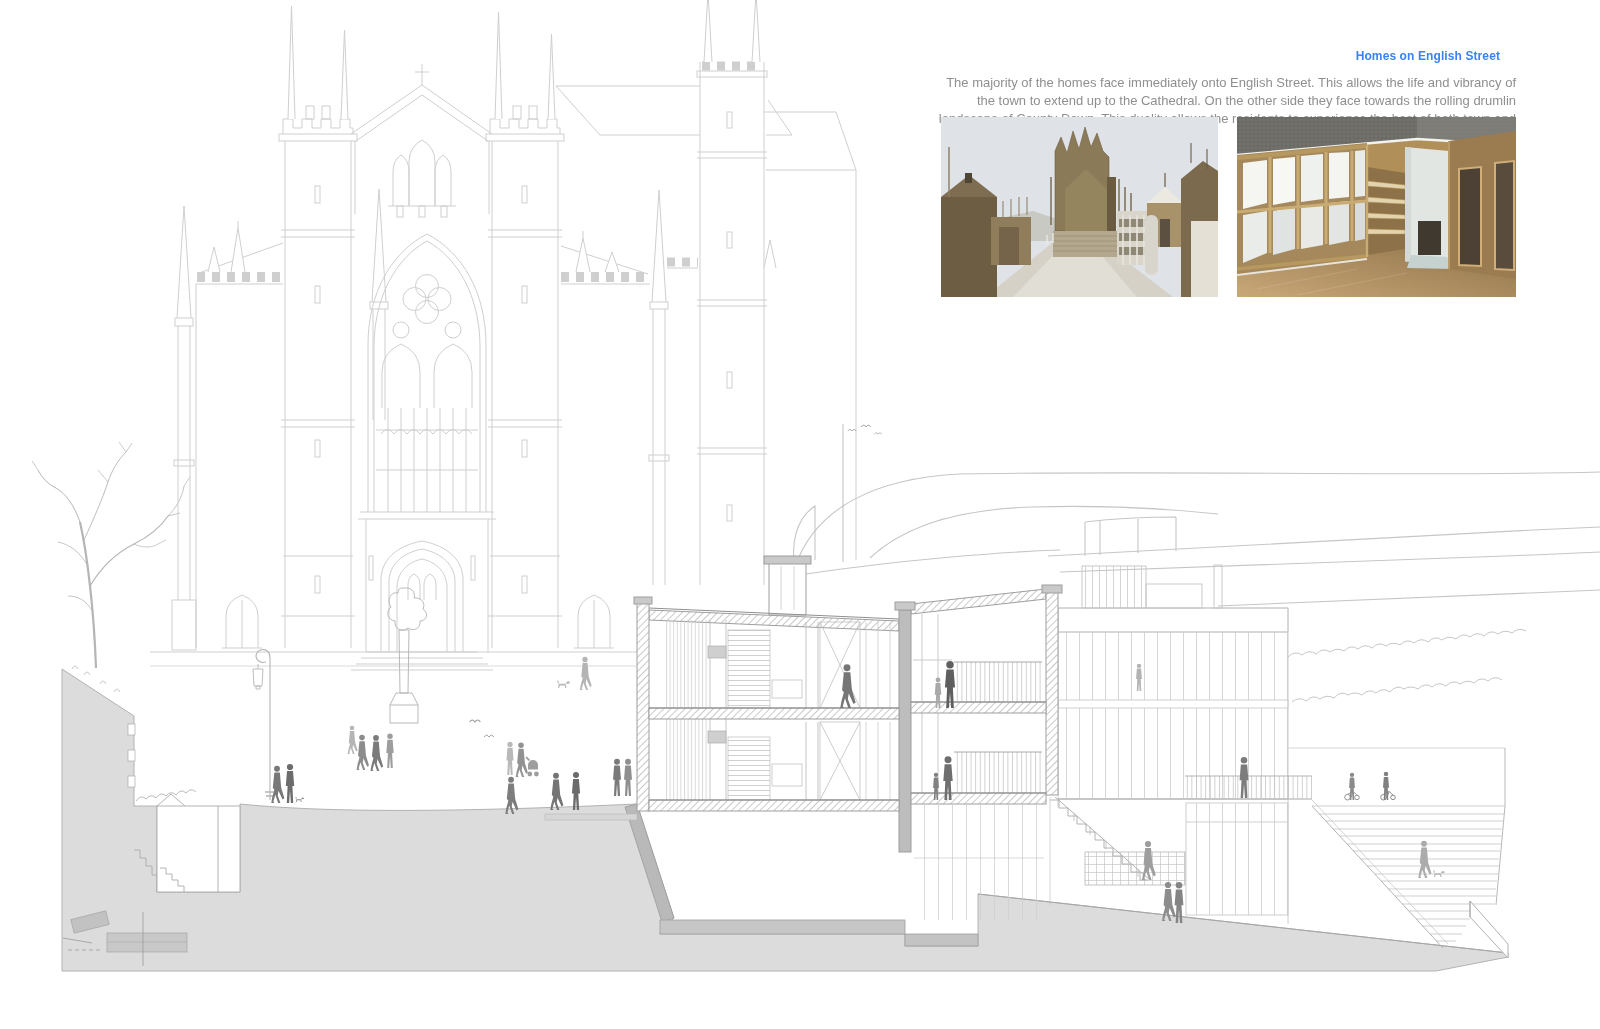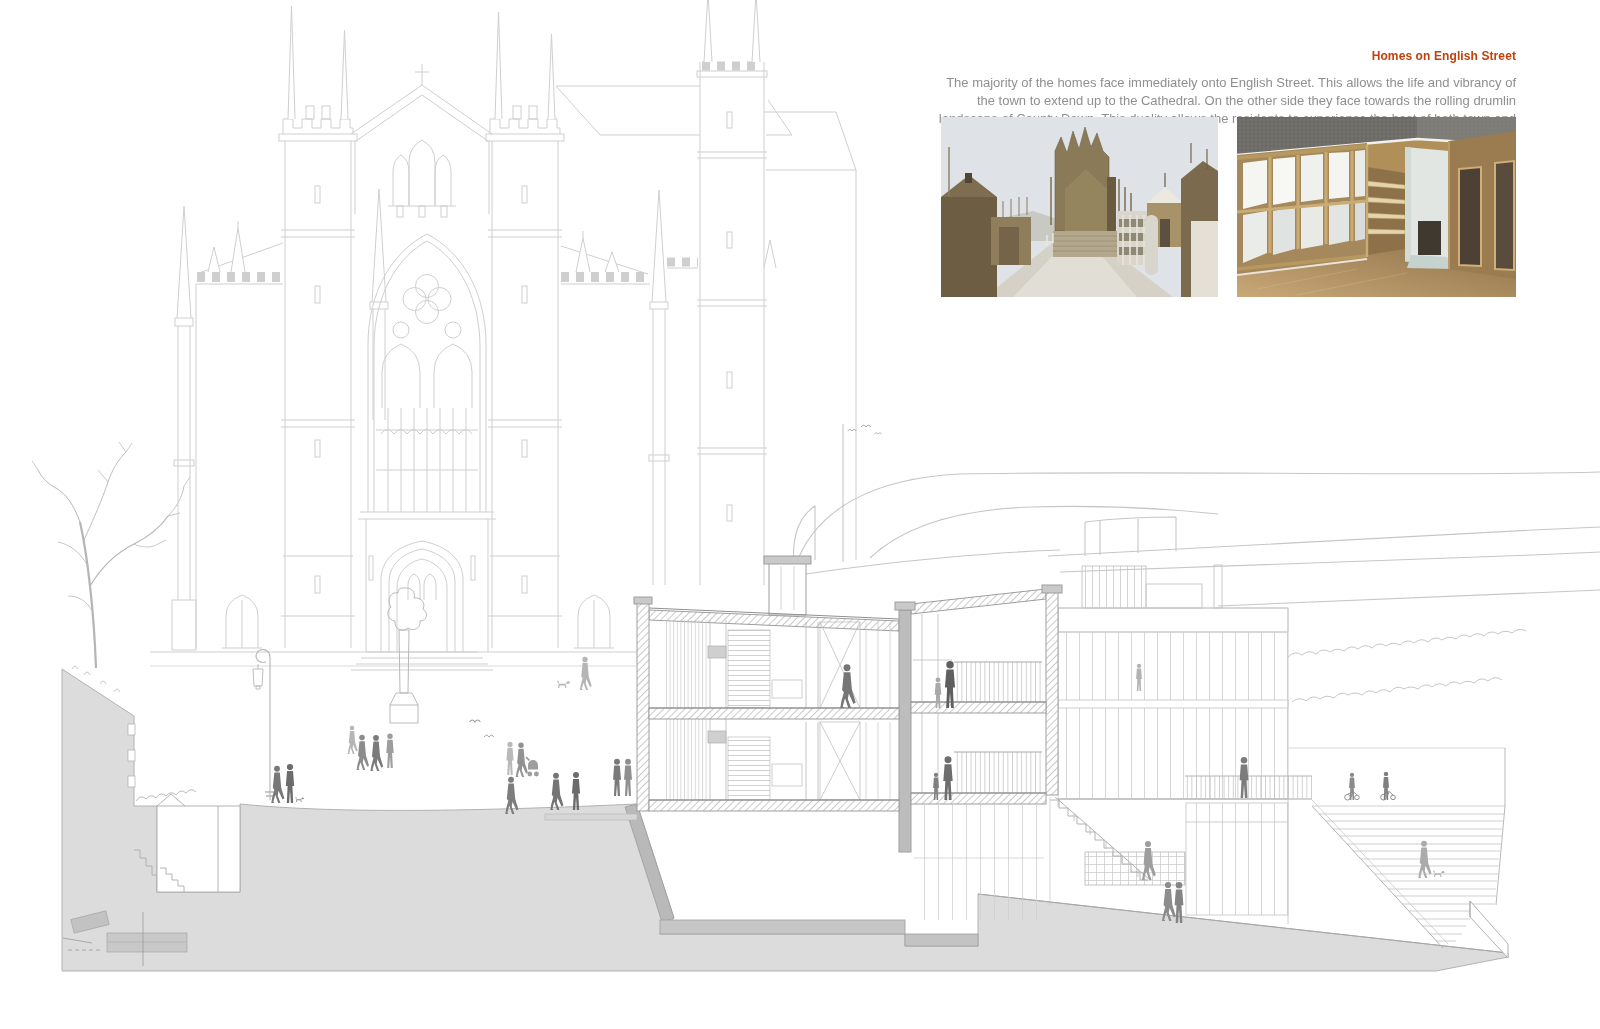--- a/index.html
+++ b/index.html
@@ -1,20 +1,20 @@
 <!DOCTYPE html>
 <html><head>
 <meta charset="utf-8">
 <style>
   html,body{margin:0;padding:0;background:#fff;}
   body{width:1600px;height:1029px;overflow:hidden;font-family:"Liberation Sans",sans-serif;}
   .board{position:relative;width:1600px;height:1029px;background:#fff;}
   .drawing{position:absolute;left:0;top:0;width:1600px;height:1029px;}
   .caption{position:absolute;top:49px;right:84px;width:580px;text-align:right;}
-  .caption h1{margin:0 0 11px 0;font-size:12px;font-weight:bold;color:#c2410c;letter-spacing:.1px;}
+  .caption h1{margin:0 16px 11px 0;font-size:12px;font-weight:bold;color:#3b82f6;letter-spacing:.1px;}
   .caption p{margin:0;font-size:13px;line-height:1.4;color:#8f8f8f;text-align:right;}
   .photo{position:absolute;top:117px;overflow:hidden;}
   .photo svg{display:block;}
   #photo-1{left:941px;width:277px;height:180px;}
   #photo-2{left:1237px;width:279px;height:180px;}
 </style>
 </head>
 <body>
 
 <div class="board">

